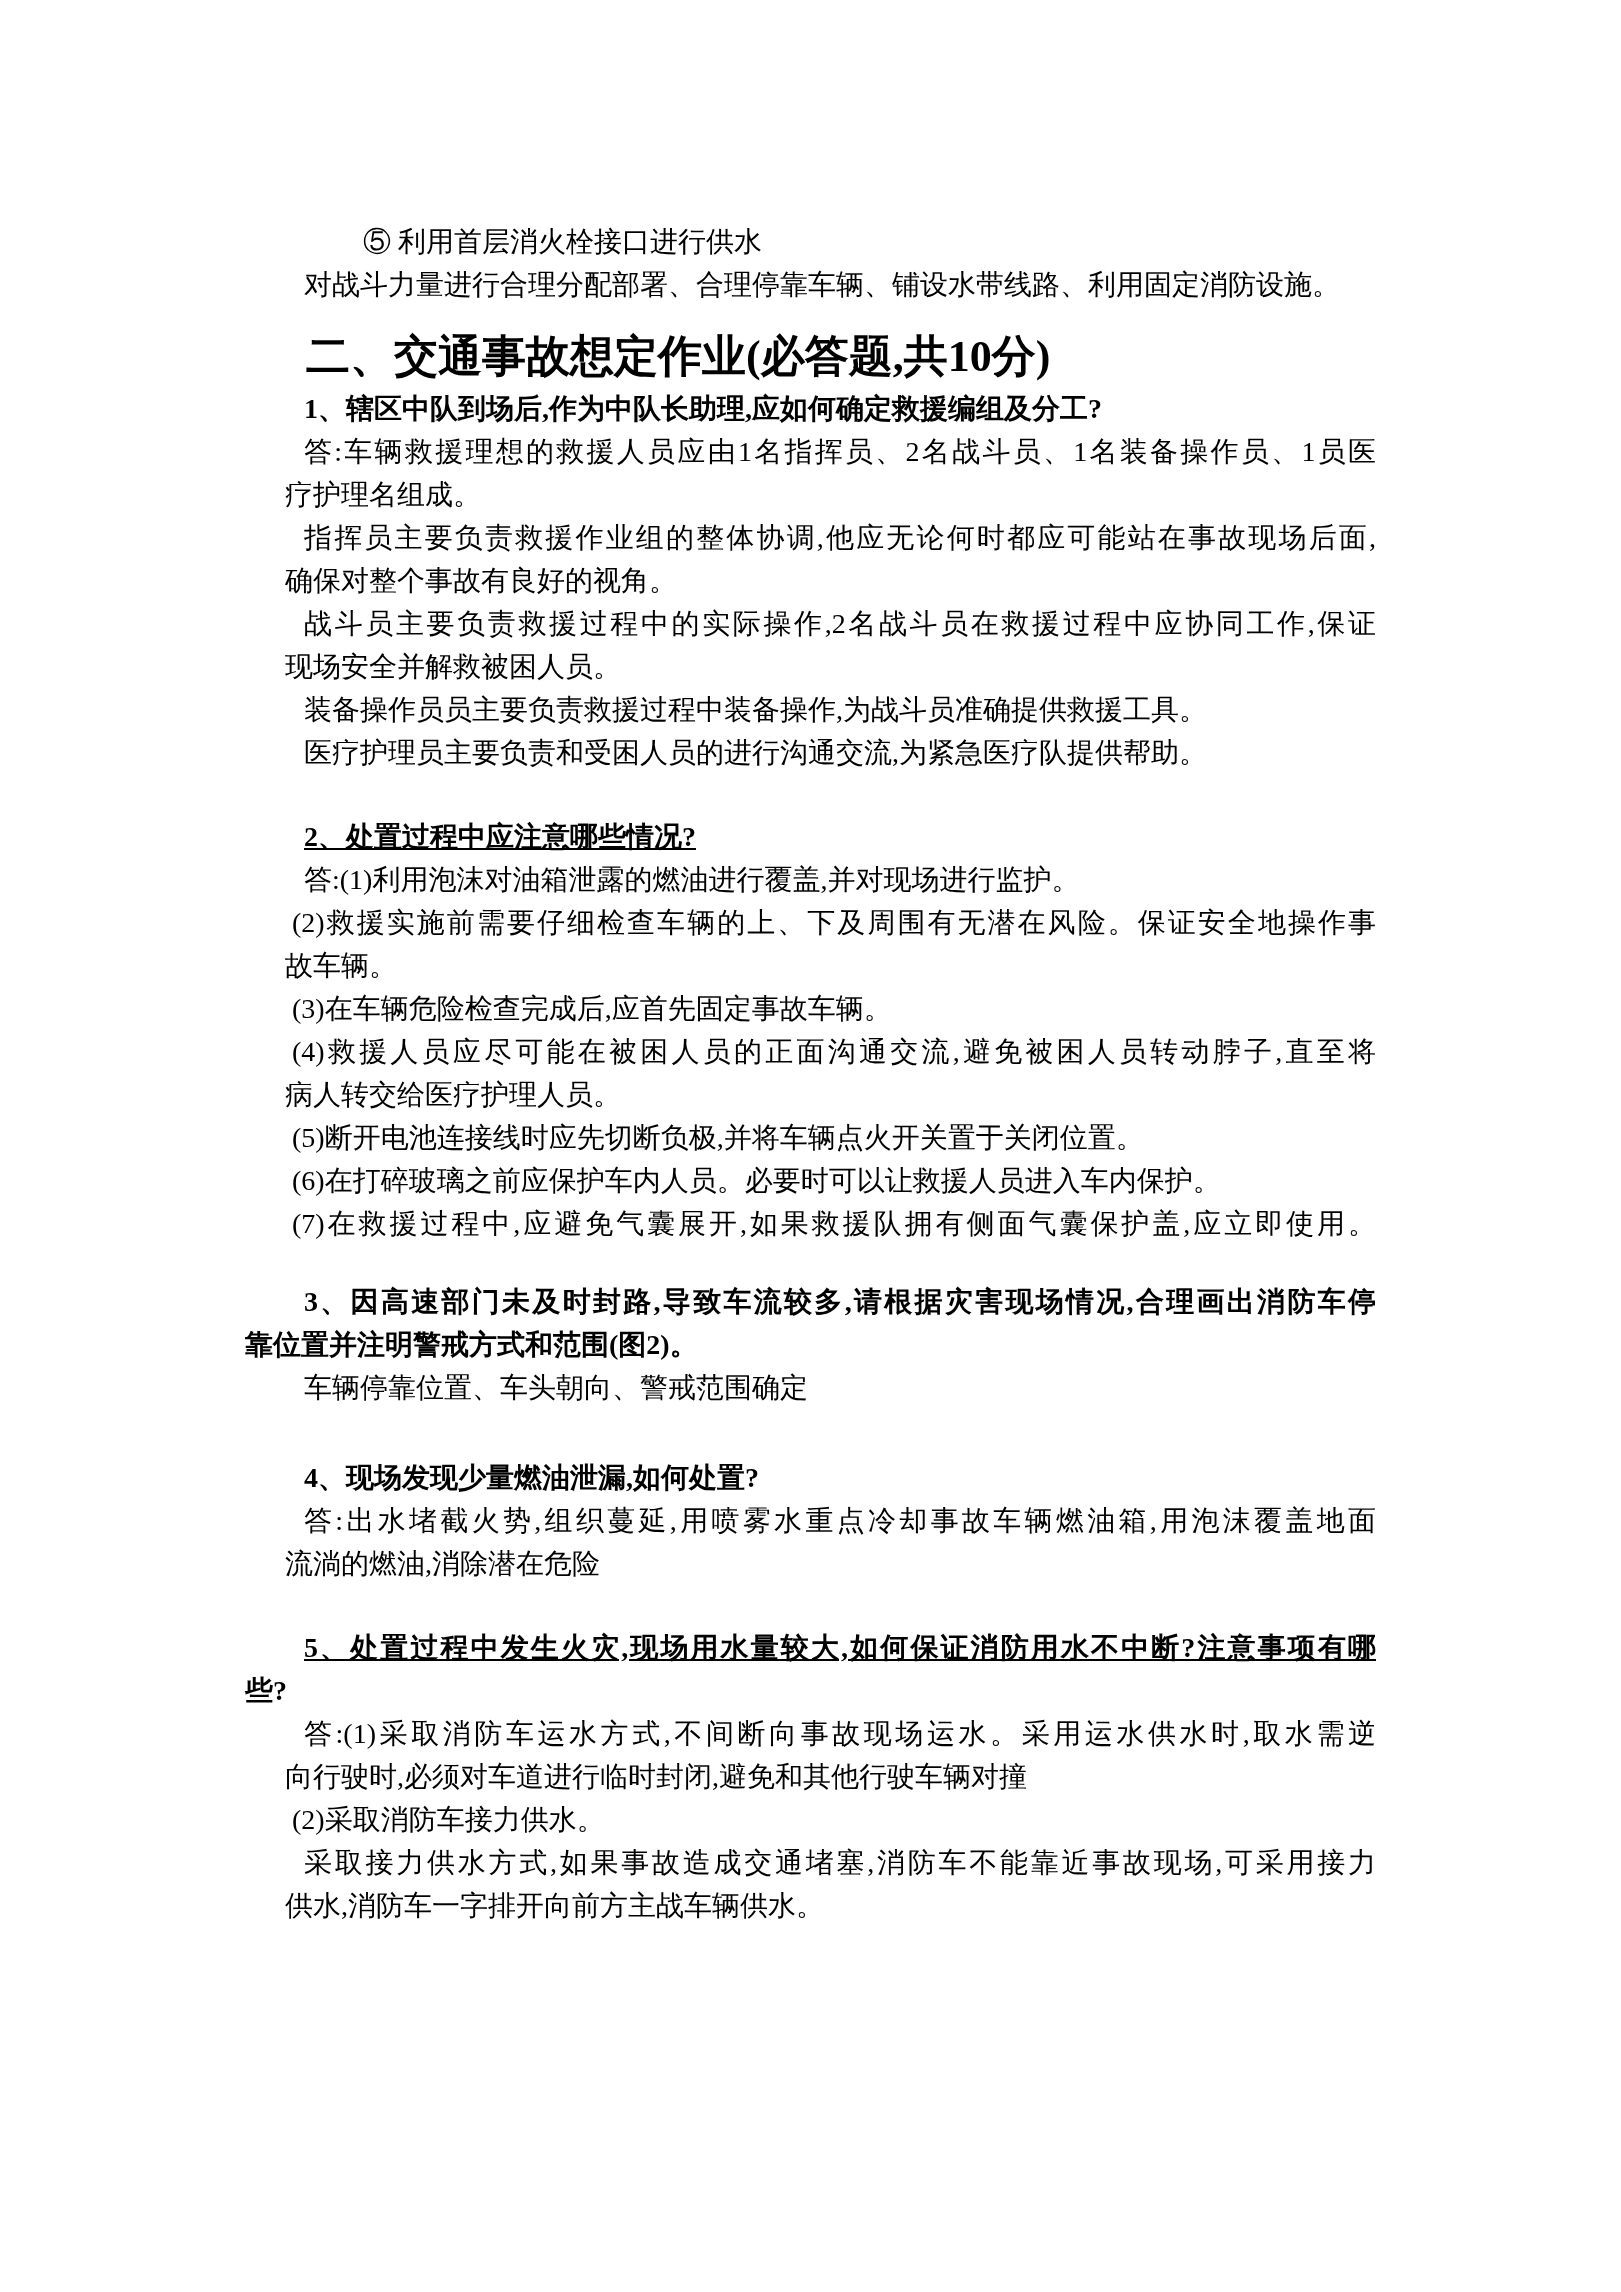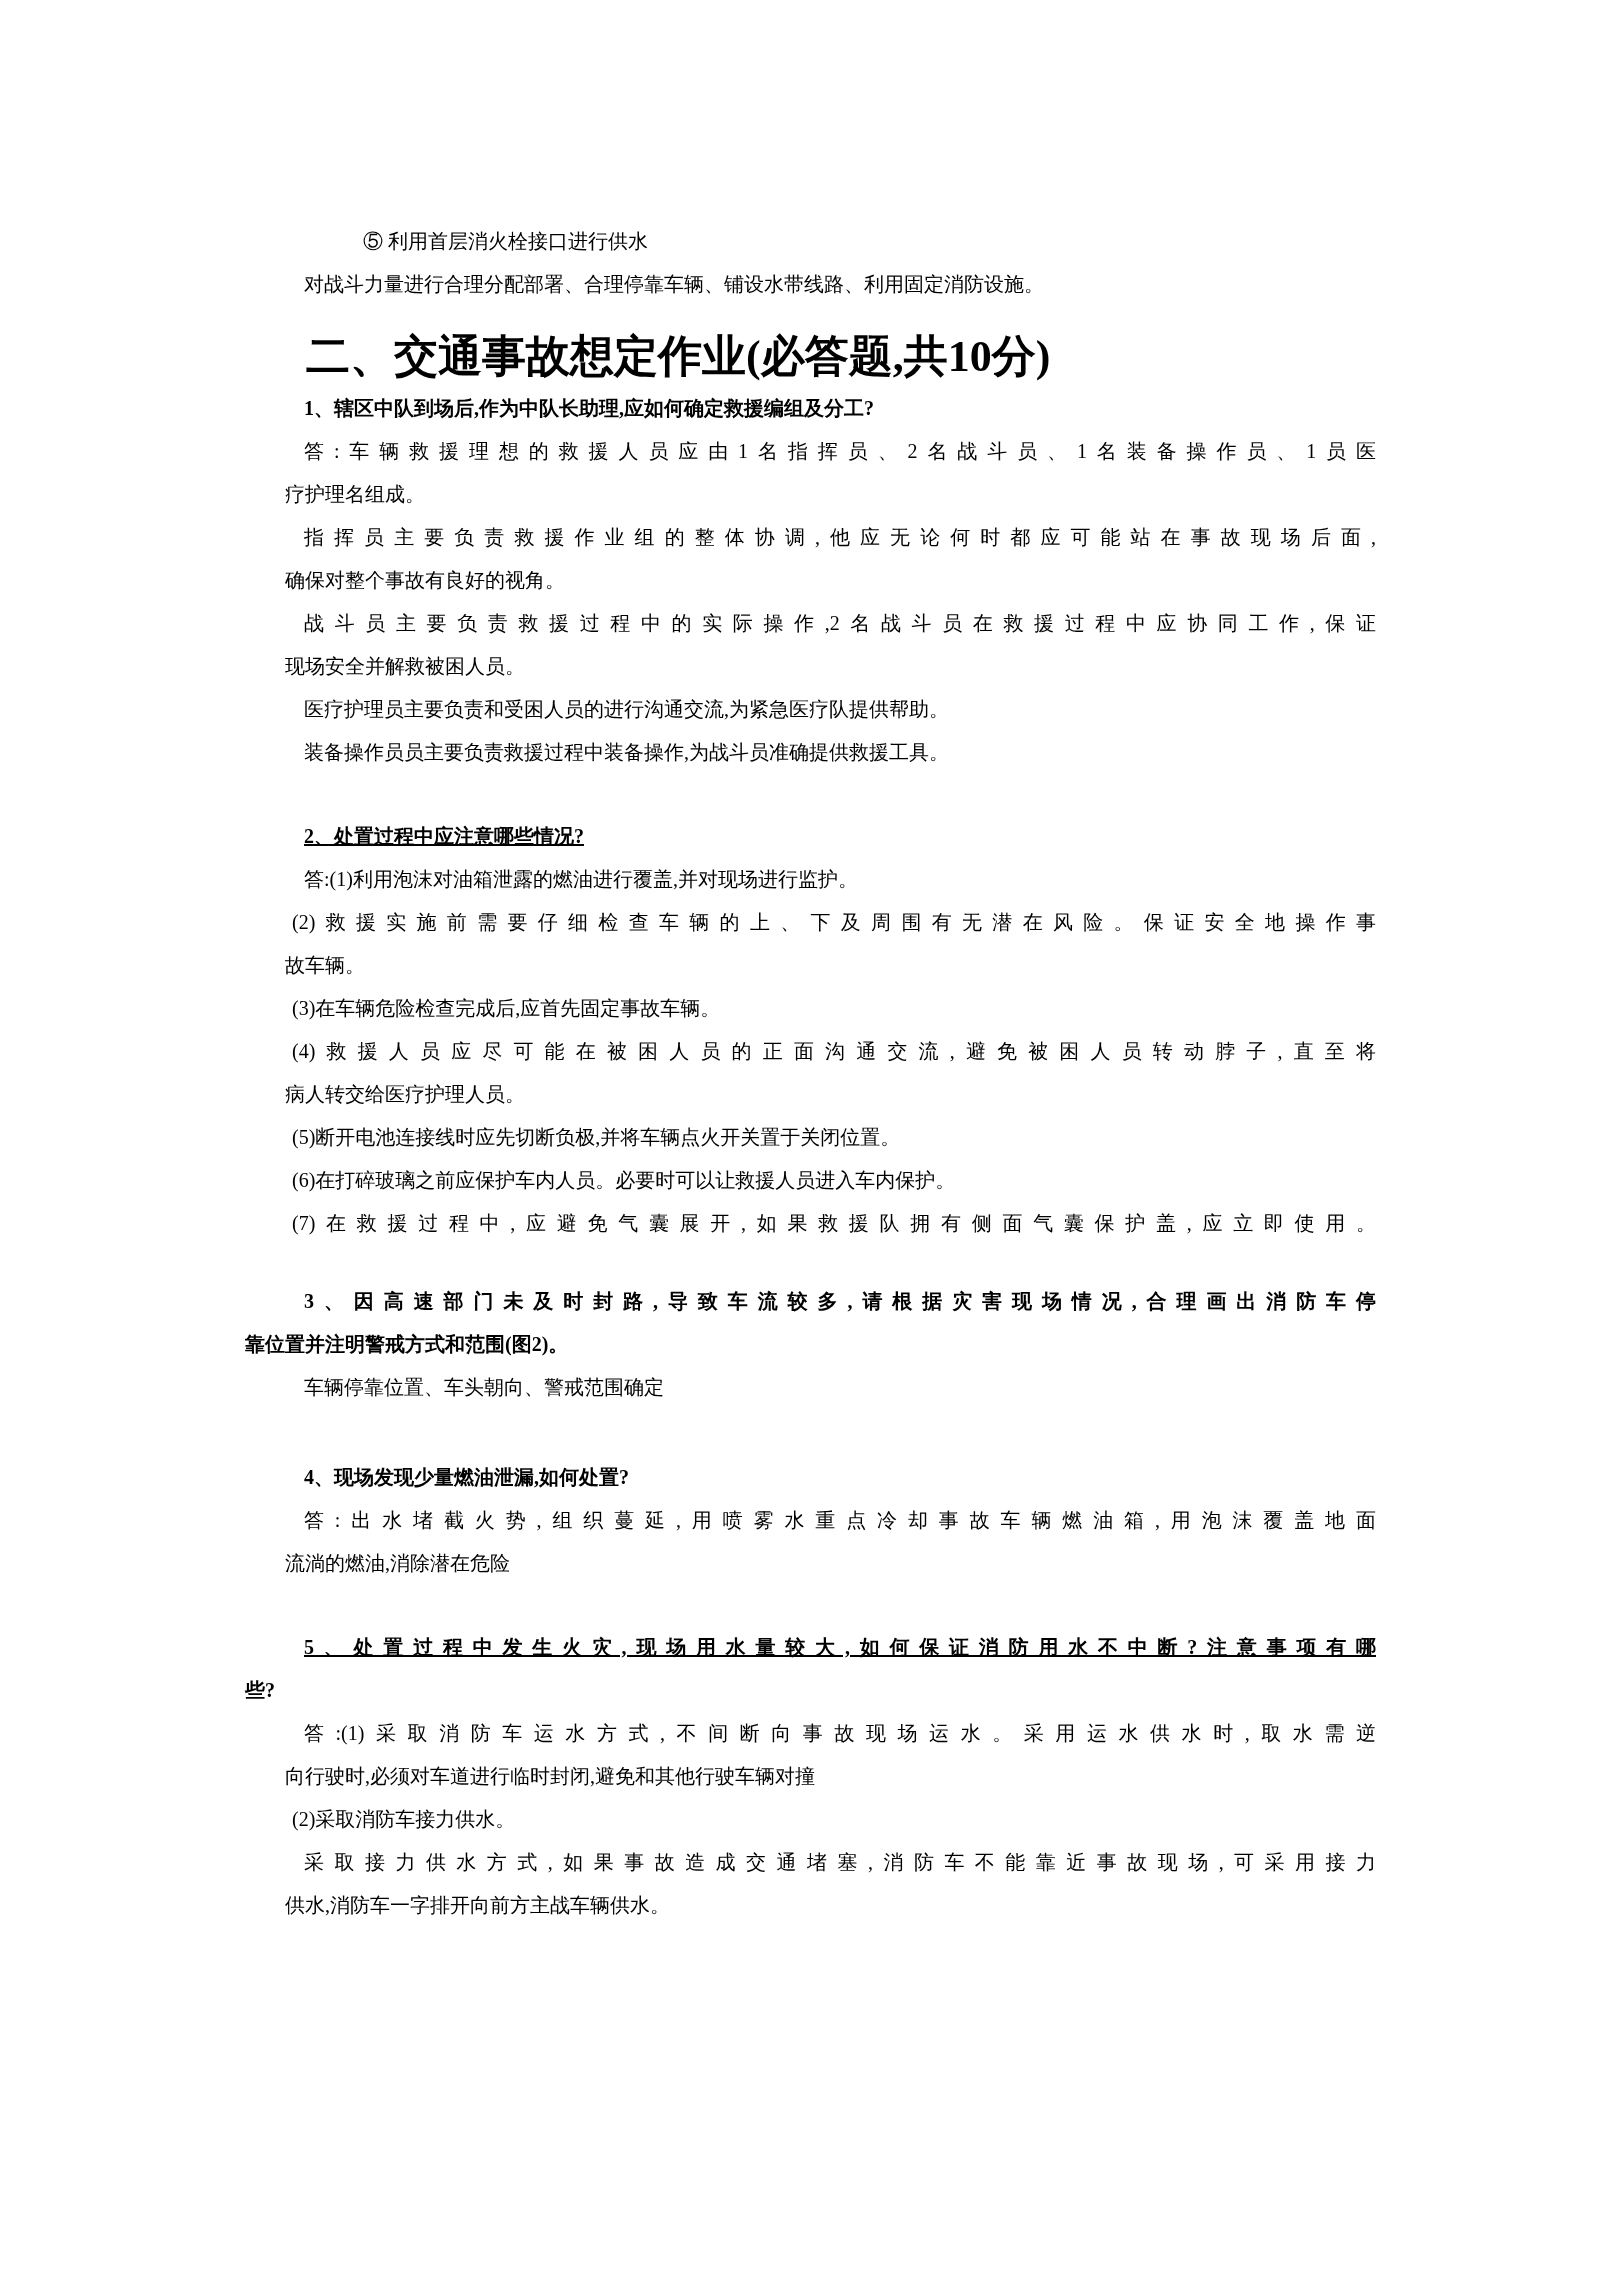--- a/index.html
+++ b/index.html
@@ -13,21 +13,21 @@
     height: 2293px;
     background: #ffffff;
     box-sizing: border-box;
     padding: 220px 245px 0 245px;
     font-family: "Liberation Serif", "DejaVu Serif", serif;
     color: #000000;
     overflow: hidden;
   }
   .ln {
     margin: 0;
-    font-size: 20px;
+    font-size: 28px;
     line-height: 43px;
     white-space: nowrap;
   }
   
   .j {
     white-space: normal;
     text-align: justify;
     text-align-last: justify;
   }
   
@@ -66,22 +66,22 @@
 
   <p class="ln s-title g20">二、交通事故想定作业(必答题,共10分)</p>
 
   <p class="ln s-h g72">1、辖区中队到场后,作为中队长助理,应如何确定救援编组及分工?</p>
   <p class="ln s-first j">答:车辆救援理想的救援人员应由1名指挥员、2名战斗员、1名装备操作员、1员医</p>
   <p class="ln s-cont">疗护理名组成。</p>
   <p class="ln s-first j">指挥员主要负责救援作业组的整体协调,他应无论何时都应可能站在事故现场后面,</p>
   <p class="ln s-cont">确保对整个事故有良好的视角。</p>
   <p class="ln s-first j">战斗员主要负责救援过程中的实际操作,2名战斗员在救援过程中应协同工作,保证</p>
   <p class="ln s-cont">现场安全并解救被困人员。</p>
+  <p class="ln s-first">装备操作员员主要负责救援过程中装备操作,为战斗员准确提供救援工具。</p>
   <p class="ln s-first">医疗护理员主要负责和受困人员的进行沟通交流,为紧急医疗队提供帮助。</p>
-  <p class="ln s-first">装备操作员员主要负责救援过程中装备操作,为战斗员准确提供救援工具。</p>
 
   <p class="ln s-h g42">2、处置过程中应注意哪些情况?</p>
   <p class="ln s-first">答:(1)利用泡沫对油箱泄露的燃油进行覆盖,并对现场进行监护。</p>
   <p class="ln s-paren j">(2)救援实施前需要仔细检查车辆的上、下及周围有无潜在风险。保证安全地操作事</p>
   <p class="ln s-cont">故车辆。</p>
   <p class="ln s-paren">(3)在车辆危险检查完成后,应首先固定事故车辆。</p>
   <p class="ln s-paren j">(4)救援人员应尽可能在被困人员的正面沟通交流,避免被困人员转动脖子,直至将</p>
   <p class="ln s-cont">病人转交给医疗护理人员。</p>
   <p class="ln s-paren">(5)断开电池连接线时应先切断负极,并将车辆点火开关置于关闭位置。</p>
   <p class="ln s-paren">(6)在打碎玻璃之前应保护车内人员。必要时可以让救援人员进入车内保护。</p>

